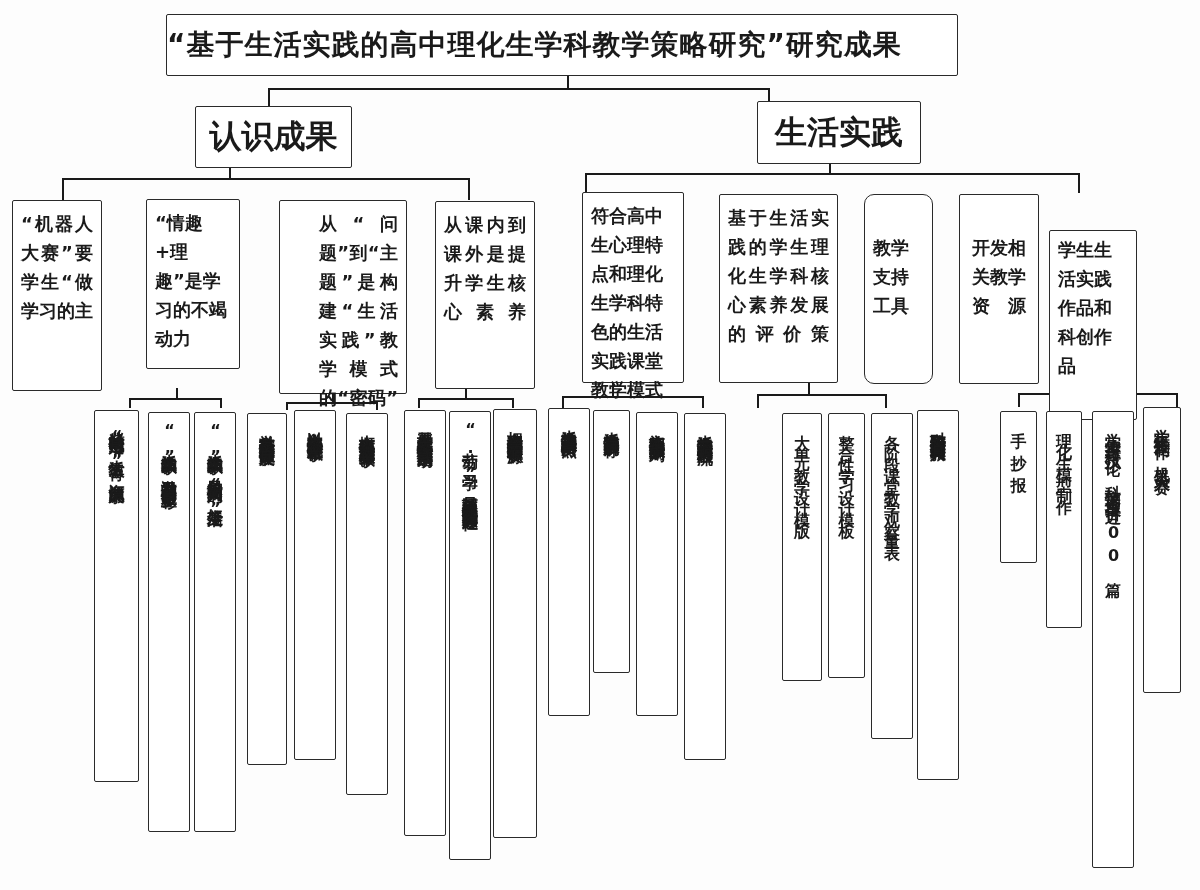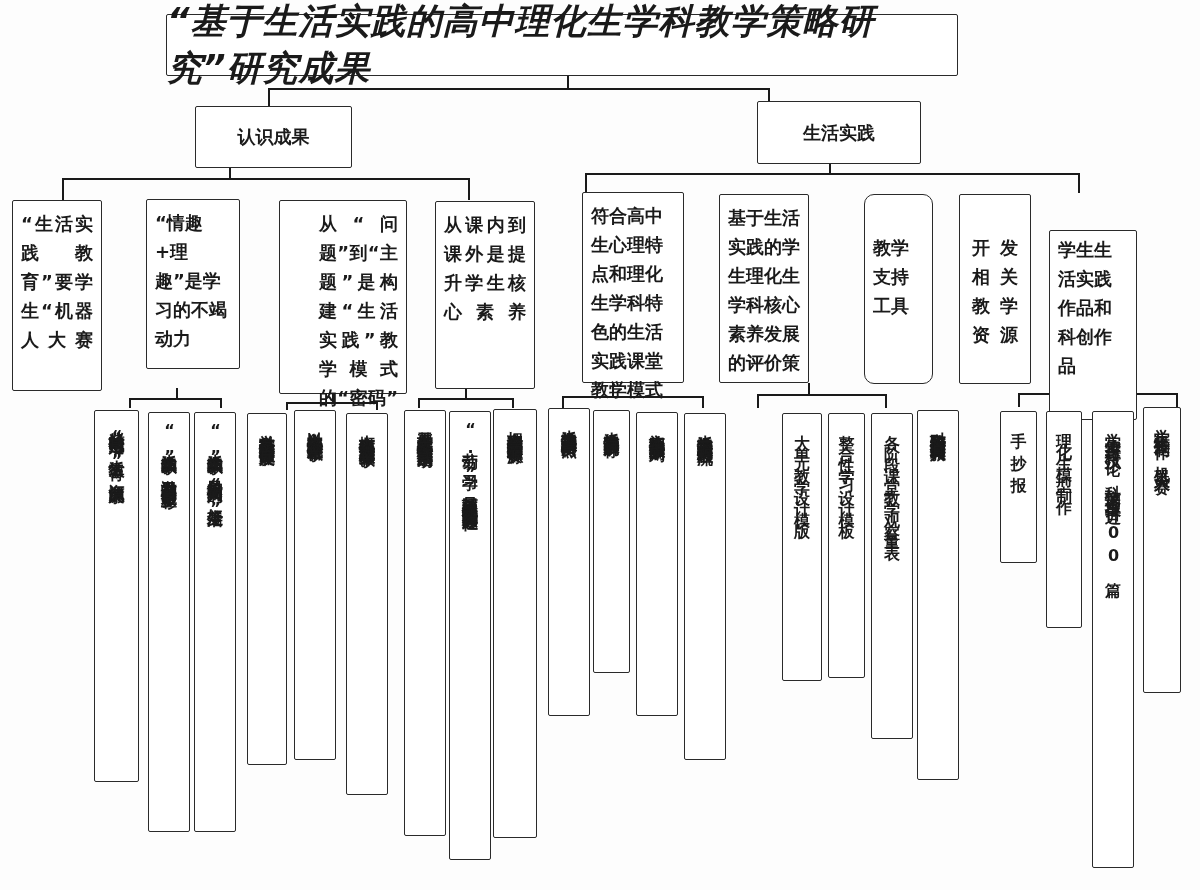--- a/index.html
+++ b/index.html
@@ -8,25 +8,25 @@
     background:#fdfdfd;
     font-family:"DejaVu Sans", sans-serif;
     color:#1a1a1a;
   }
   .box {
     position:absolute; box-sizing:border-box;
     border:1.5px solid #2a2a2a; border-radius:2px;
     background:#fff;
   }
   .title-box {
-    font-size:35px; font-weight:bold; letter-spacing:1px;
-    display:flex; align-items:center; justify-content:flex-end;font-style:italic;
+    font-size:28px; font-weight:bold; letter-spacing:1px;
+    display:flex; align-items:center; justify-content:flex-start;
   }
   .l1-box {
-    font-size:18px; font-weight:bold;
+    font-size:32px; font-weight:bold;
     display:flex; align-items:center; justify-content:center;
     font-family:"DejaVu Serif", serif;
   }
   .l2-box {
     font-size:18px; font-weight:bold; line-height:29px;
     padding:8px 8px; text-align:justify; text-align-last:justify;
     word-break:break-all;
   }
   .l2-box.left { text-align:left; text-align-last:left; }
   .l3-box {
@@ -92,42 +92,42 @@
 </div>
 
 <div class="box l1-box" style="left:195px;top:106px;width:157px;height:62px;">
   <span>认识成果</span>
 </div>
 <div class="box l1-box" style="left:757px;top:101px;width:164px;height:63px;">
   <span>生活实践</span>
 </div>
 
 <div class="box l2-box" style="left:12px;top:200px;width:90px;height:191px;">
-  <span>“生活实践教育”要学生“机器人大赛</span>
+  <span>“机器人大赛”要学生“做学习的主</span>
 </div>
 <div class="box l2-box left" style="left:146px;top:199px;width:94px;height:170px;">
   <span>“情趣+理趣”是学习的不竭动力</span>
 </div>
 <div class="box l2-box" style="left:279px;top:200px;width:128px;height:194px;padding-left:39px;">
   <span>从“问题”到“主题”是构建“生活实践”教学模式的“密码”</span>
 </div>
 <div class="box l2-box" style="left:435px;top:201px;width:100px;height:188px;">
   <span>从课内到课外是提升学生核心素养</span>
 </div>
 
 <div class="box l2-box left" style="left:582px;top:192px;width:102px;height:191px;">
   <span>符合高中生心理特点和理化生学科特色的生活实践课堂教学模式</span>
 </div>
-<div class="box l2-box" style="left:719px;top:194px;width:90px;height:189px;">
+<div class="box l2-box" style="left:719px;top:194px;width:119px;height:189px;">
   <span>基于生活实践的学生理化生学科核心素养发展的评价策</span>
 </div>
 <div class="box l2-box left" style="left:864px;top:194px;width:69px;height:190px;padding-top:38px;border-radius:10px;">
   <span>教学支持工具</span>
 </div>
-<div class="box l2-box" style="left:959px;top:194px;width:72px;height:190px;padding:38px 12px;">
+<div class="box l2-box" style="left:959px;top:194px;width:80px;height:190px;padding:38px 12px;">
   <span>开发相关教学资源</span>
 </div>
 <div class="box l2-box left" style="left:1049px;top:195px;width:88px;height:190px;padding-top:4px;margin-top:35px;">
   <span>学生生活实践作品和科创作品</span>
 </div>
 
 <div class="box l3-box" style="left:94px;top:410px;width:45px;height:372px;">
   <span>鲜活的时代生活是“生活教育”资源的源泉</span>
 </div>
 <div class="box l3-box" style="left:148px;top:412px;width:42px;height:420px;">

